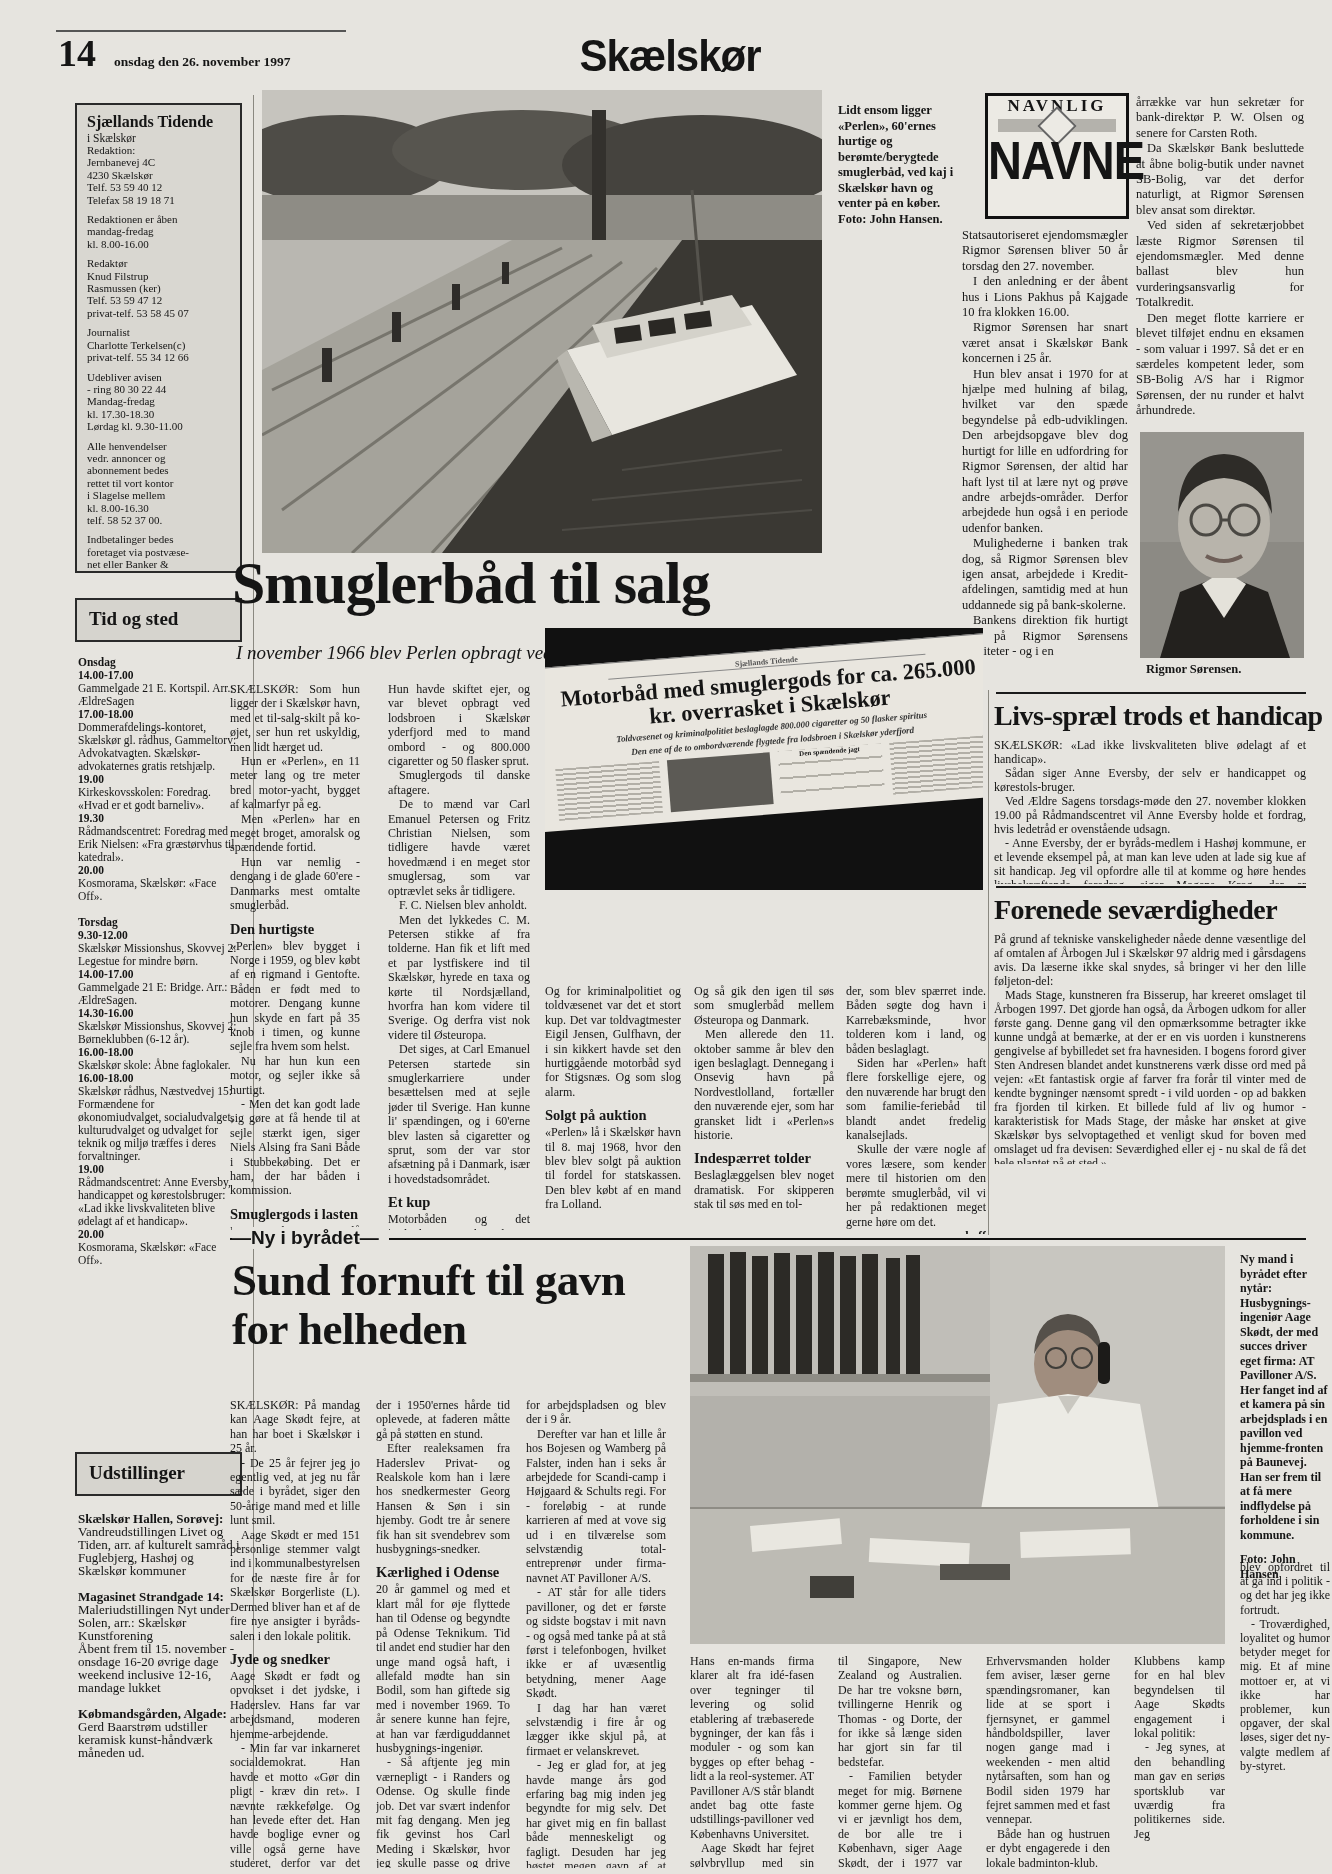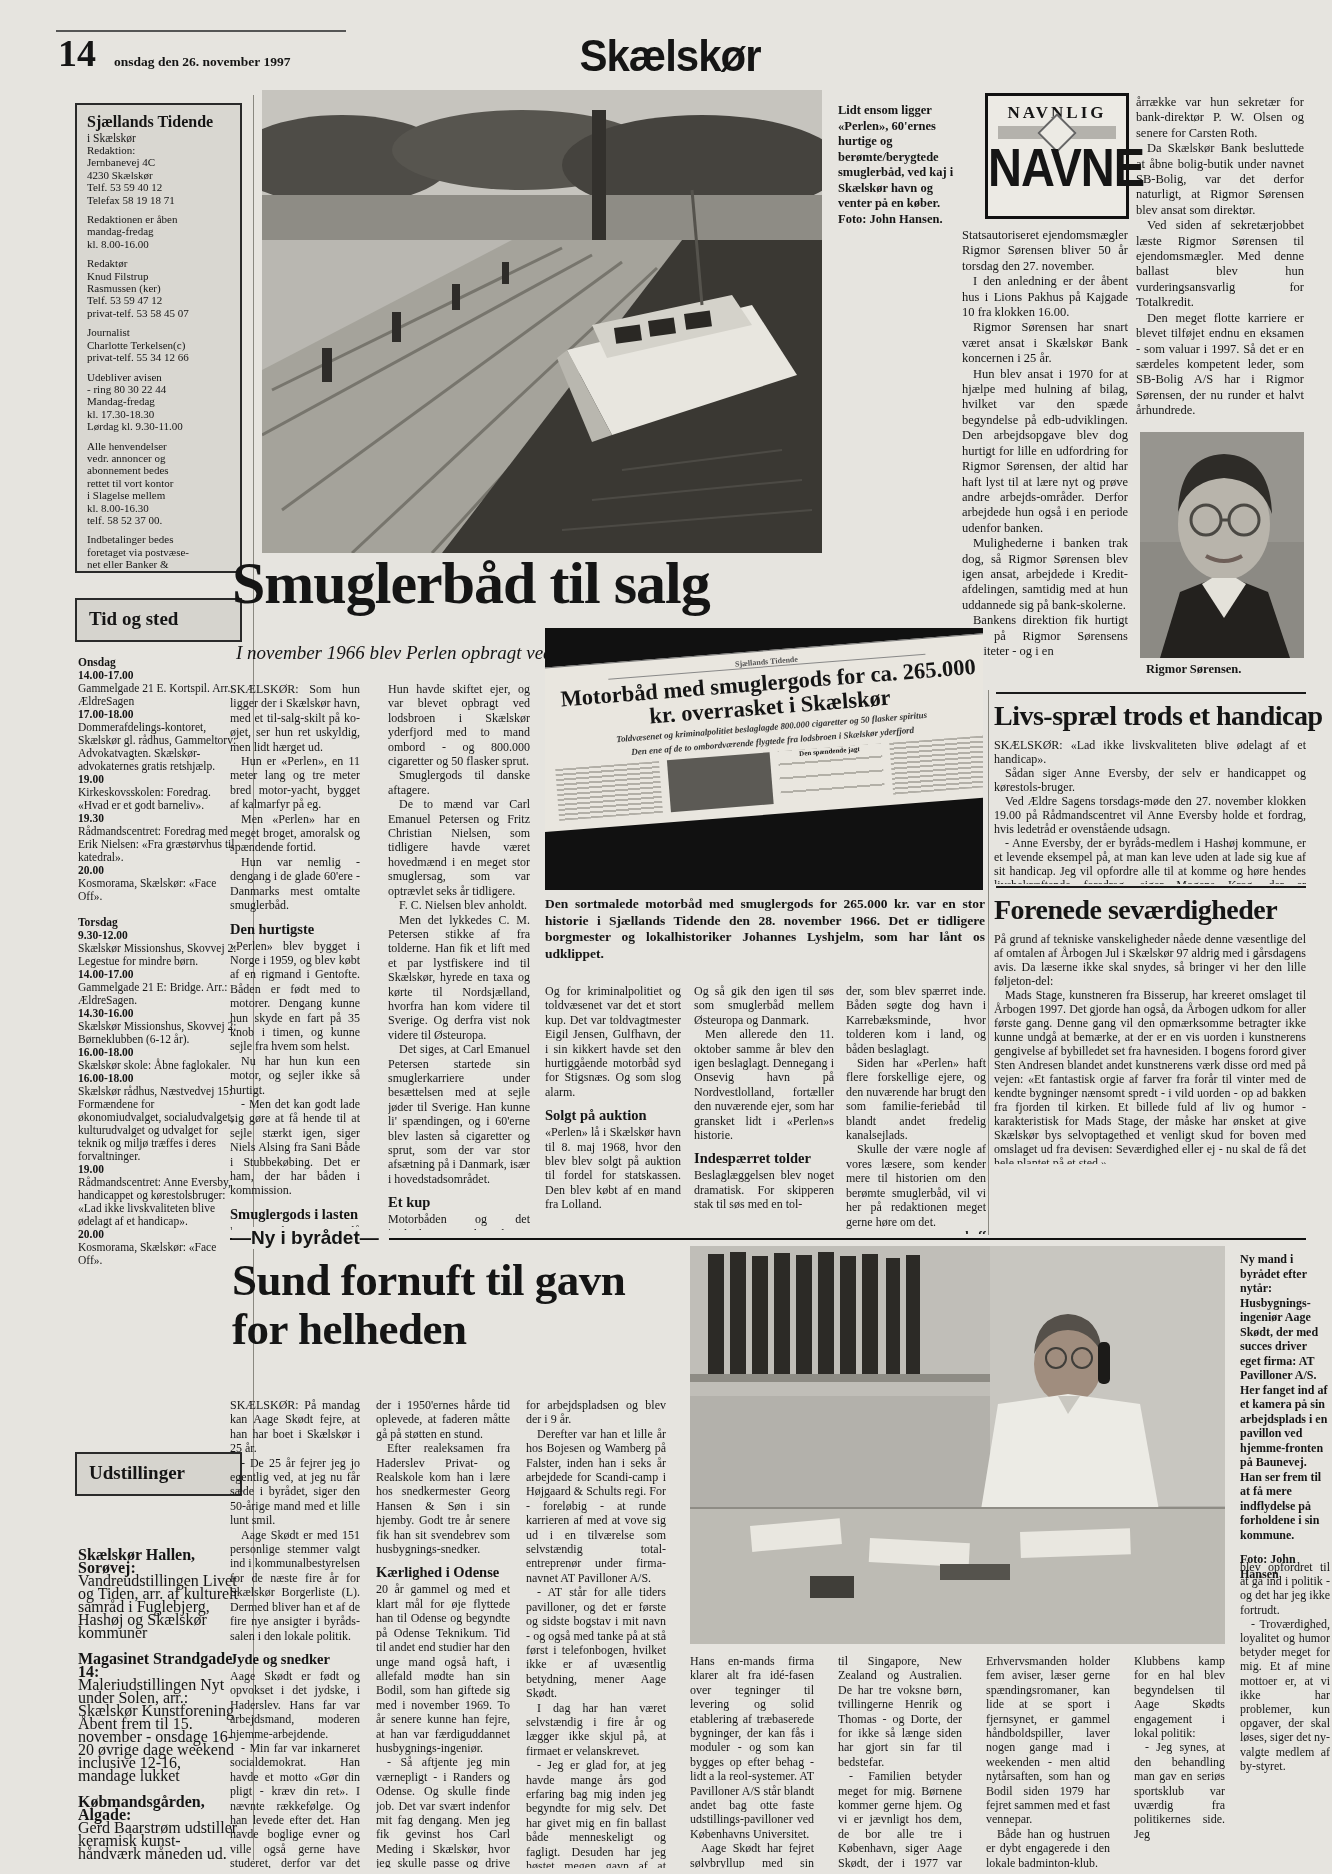--- a/index.html
+++ b/index.html
@@ -23,37 +23,37 @@
   .infobox .sub{font-size:11.5px;margin:0 0 0;}
   .ib p{white-space:pre-line;margin:0 0 7px;font-size:11px;line-height:12.4px;}
   .secbox{position:absolute;left:75px;width:167px;height:44px;border:2px solid #2a2a2a;
           background:#d6d4ce;box-sizing:border-box;padding:8px 0 0 12px;}
   .secbox .t{font-weight:bold;font-size:19px;font-family:"Liberation Serif",serif;}
   .events{position:absolute;left:78px;top:656px;width:162px;font-size:11.5px;line-height:13px;}
   .ev-day{font-weight:bold;margin-top:13px;}
   .events > .ev-day:first-child{margin-top:0;}
   .ev-t{display:block;font-weight:bold;}
   .ev-d{display:block;}
-  .exhibits{position:absolute;left:78px;top:1512px;width:162px;font-size:16px;line-height:13px;margin-top:36px;}
+  .exhibits{position:absolute;left:78px;top:1512px;width:162px;font-size:13px;line-height:13px;}
   .ex{margin:0 0 13px;}
   .ex b{display:block;}
   .ex span{white-space:pre-line;}
   
   .col{position:absolute;text-align:justify;font-size:12px;line-height:14.4px;overflow:hidden;}
   .col p{margin:0;}
   .col p + p{text-indent:11px;}
   .col h4{margin:9px 0 2px;font-size:14.5px;line-height:15px;text-align:left;}
   .cap{position:absolute;font-weight:bold;font-size:12.5px;line-height:15.5px;text-align:left;}
   .cap .credit{display:block;margin-top:0px;}
   
   .photo{position:absolute;overflow:hidden;background:#9a9890;}
   .photo svg{display:block;}
   
   .navne-box{position:absolute;left:985px;top:93px;width:144px;height:126px;border:3px solid #111;
-             background:#eceae4;box-sizing:border-box;text-align:center;padding-top:7px;}
+             background:#eceae4;box-sizing:border-box;text-align:center;}
   .nav-top{font-weight:bold;font-size:17px;letter-spacing:3px;font-family:"Liberation Serif",serif;}
   .nav-band{position:relative;height:13px;background:#b4b2ac;margin:3px 10px 2px;}
   .nav-diamond{position:absolute;left:50%;top:50%;width:24px;height:24px;background:#eceae4;
                border:2px solid #666;transform:translate(-50%,-50%) rotate(45deg);}
   .nav-bottom{font-family:"Liberation Sans",sans-serif;font-weight:bold;font-size:47px;
               line-height:46px;letter-spacing:-1px;transform:scaleY(1.15);transform-origin:top;}
   
   .headline1{position:absolute;left:232px;top:552px;font-size:60px;line-height:62px;
              font-weight:bold;letter-spacing:-1px;}
   .deck{position:absolute;left:236px;top:642px;width:780px;font-style:italic;font-size:19px;}
@@ -322,21 +322,20 @@
       <div class="clip-deck">Den ene af de to ombordværende flygtede fra lodsbroen i Skælskør yderfjord</div>
       <div class="clip-cols">
         <div class="clip-col"></div>
         <div class="clip-col pic"></div>
         <div class="clip-sub">Den spændende jagt</div>
         <div class="clip-col"></div>
       </div>
     </div>
   </div>
 
-  <div class="cap" style="left:545px;top:896px;width:440px;font-size:13.5px;line-height:16.5px;text-align:justify;">Den sortmalede motorbåd med smuglergods for 265.000 kr. var en stor historie i Sjællands Tidende den 28. november 1966. Det er tidligere borgmester og lokalhistoriker Johannes Lyshjelm, som har lånt os udklippet.</div>
 
   <div class="col" style="left:545px;top:984px;width:136px;height:250px;">
       <p>Og for kriminalpolitiet og toldvæsenet var det et stort kup. Det var toldvagtmester Eigil Jensen, Gulfhavn, der i sin kikkert havde set den hurtiggående motorbåd syd for Stigsnæs. Og som slog alarm.</p>
       <h4>Solgt på auktion</h4>
       <p>«Perlen» lå i Skælskør havn til 8. maj 1968, hvor den blev blev solgt på auktion til fordel for statskassen. Den blev købt af en mand fra Lolland.</p>
     </div>
   <div class="col" style="left:694px;top:984px;width:140px;height:250px;">
       <p>Og så gik den igen til søs som smuglerbåd mellem Østeuropa og Danmark.</p>
       <p>Men allerede den 11. oktober samme år blev den igen beslaglagt. Dennegang i Onsevig havn på Nordvestlolland, fortæller den nuværende ejer, som har gransket lidt i «Perlen»s historie.</p>
       <h4>Indespærret tolder</h4>

